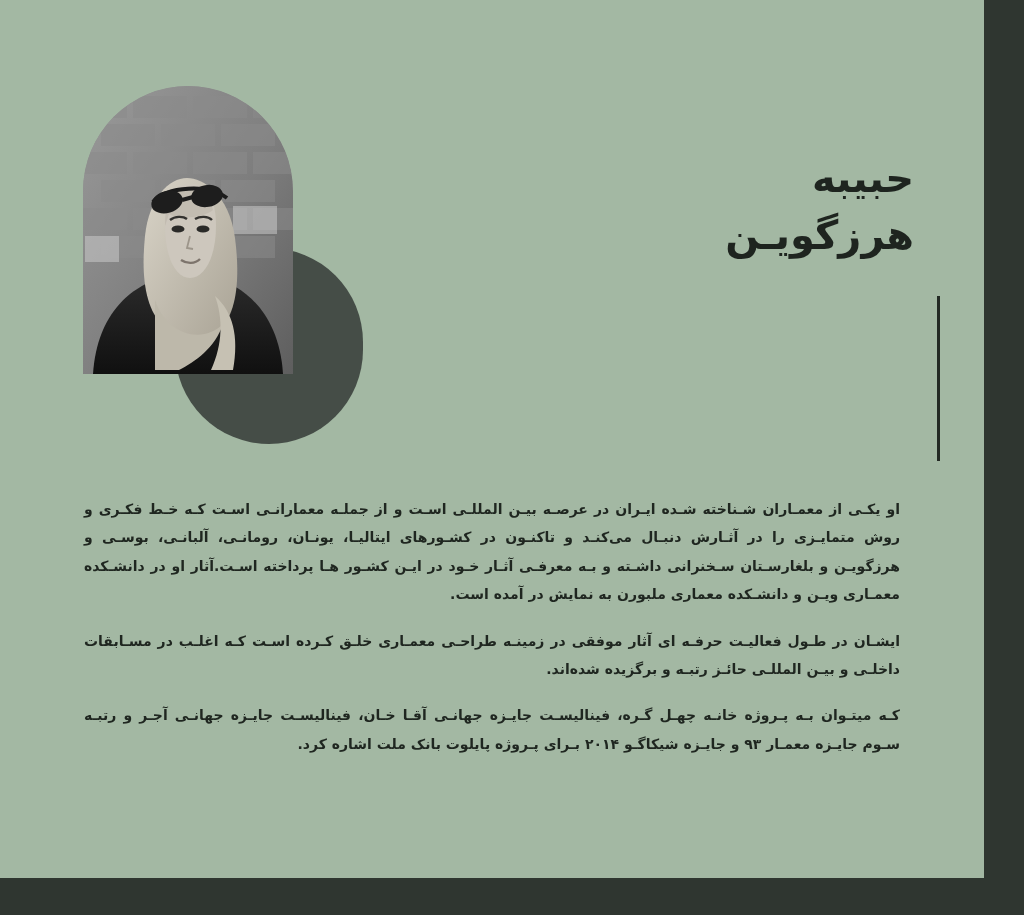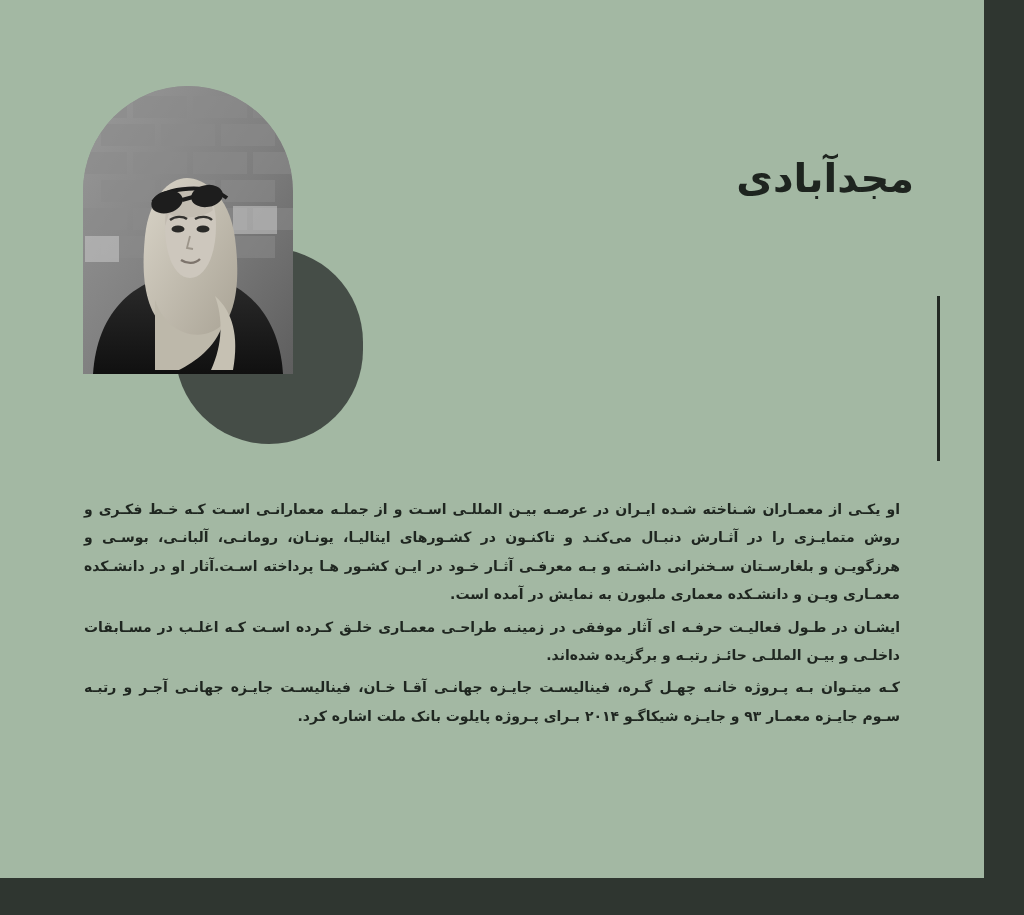--- a/index.html
+++ b/index.html
@@ -105,21 +105,21 @@
     direction: rtl;
     color: #1f2620;
     font-size: 14px;
     line-height: 2.03;
     font-weight: bold;
   }
   .body-text p {
     margin: 0 0 0 0;
   }
   .body-text p + p {
-    margin-top: 4px;
+    margin-top: 18px;
   }
 </style>
 </head>
 <body>
 
 <div class="slide">
 
   <div class="panel"></div>
 
   <div class="deco-shape"></div>
@@ -198,21 +198,22 @@
           <ellipse cx="84" cy="116" rx="16" ry="11" fill="#1d1d1d" transform="rotate(-16 84 116)"></ellipse>
           <ellipse cx="124" cy="110" rx="16" ry="11" fill="#1d1d1d" transform="rotate(-10 124 110)"></ellipse>
           <path d="M99,114 L110,111" stroke="#1d1d1d" stroke-width="4"></path>
         </g>
       </g>
     </svg>
   </div>
 
   <div class="name-block">
     <div class="name-rule"></div>
-    <div class="name-line">مجدآبادی</div>
+    <div class="name-line">حبیبه</div>
+    <div class="name-line">هرزگویـن</div>
   </div>
 
   <div class="body-text">
     <p>او یکـی از معمـاران شـناخته شـده ایـران در عرصـه بیـن المللـی اسـت و از جملـه معمارانـی اسـت کـه خـط فکـری و روش متمایـزی را در آثـارش دنبـال می‌کنـد و تاکنـون در کشـورهای ایتالیـا، یونـان، رومانـی، آلبانـی، بوسـی و هرزگویـن و بلغارسـتان سـخنرانی داشـته و بـه معرفـی آثـار خـود در ایـن کشـور هـا پرداخته اسـت.آثار او در دانشـکده معمـاری ویـن و دانشـکده معماری ملبورن به نمایش در آمده است.</p>
     <p>ایشـان در طـول فعالیـت حرفـه ای آثار موفقی در زمینـه طراحـی معمـاری خلـق کـرده اسـت کـه اغلـب در مسـابقات داخلـی و بیـن المللـی حائـز رتبـه و برگزیده شده‌اند.</p>
     <p>کـه میتـوان بـه پـروژه خانـه چهـل گـره، فینالیسـت جایـزه جهانـی آقـا خـان، فینالیسـت جایـزه جهانـی آجـر و رتبـه سـوم جایـزه معمـار ۹۳ و جایـزه شیکاگـو ۲۰۱۴ بـرای پـروژه پایلوت بانک ملت اشاره کرد.</p>
   </div>
 
 </div>
 

